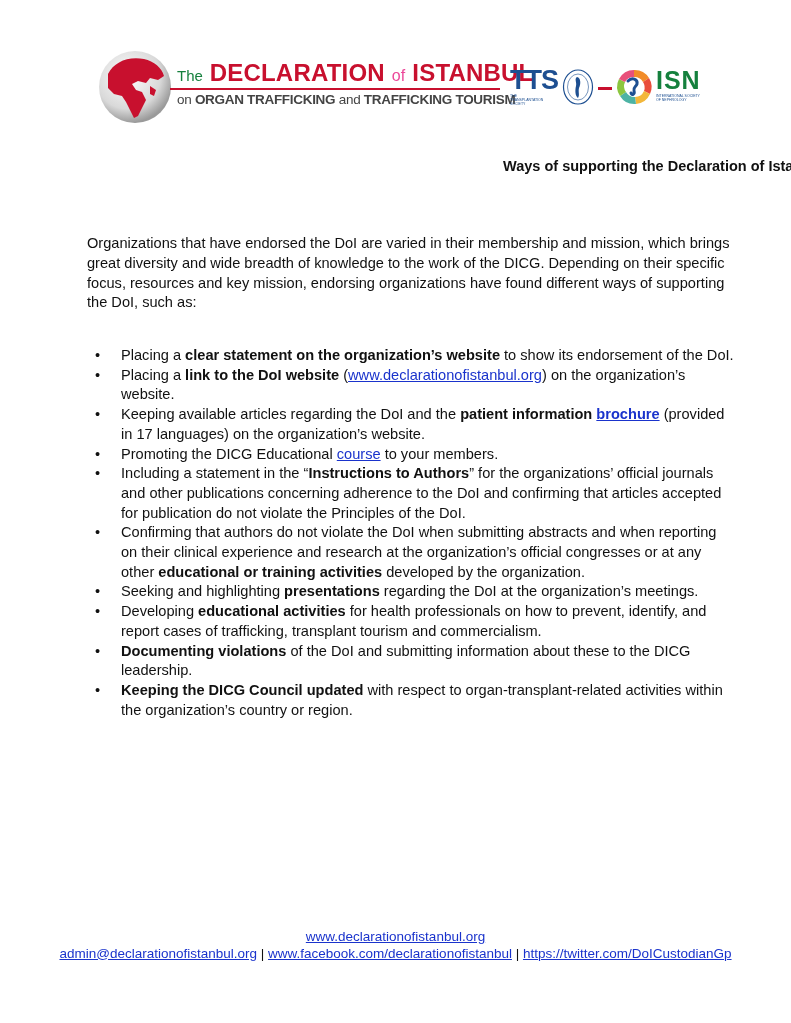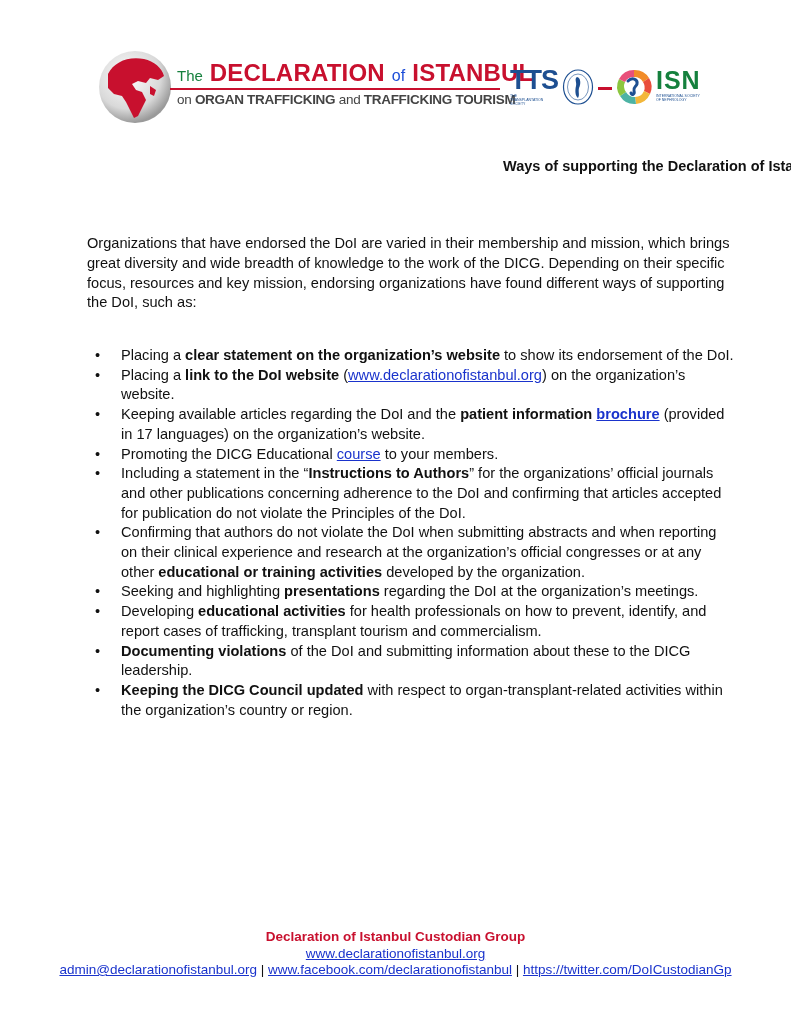--- a/index.html
+++ b/index.html
@@ -5,21 +5,21 @@
   html, body { margin: 0; padding: 0; background: #ffffff; }
   body { width: 791px; height: 1023px; position: relative; overflow: hidden;
          font-family: "Liberation Sans", sans-serif; color: #111; }
 
   
   .header { position: absolute; left: 0; top: 0; width: 791px; height: 135px; }
   .globe { position: absolute; left: 98px; top: 50px; width: 74px; height: 74px; }
   .doi-title { position: absolute; left: 177px; top: 60px; white-space: nowrap; }
   .doi-line1 { font-size: 24px; font-weight: bold; color: #c8102e; letter-spacing: 0.2px; line-height: 26px; }
   .doi-line1 .small { font-weight: normal; font-size: 15px; color: #15803d; letter-spacing: 0; }
-  .doi-line1 .small-red { font-weight: normal; font-size: 16px; color: #1d4ed8; }
+  .doi-line1 .small-red { font-weight: normal; font-size: 16px; color: #ec4899; }
   .doi-rule { position: absolute; left: 170px; top: 88px; width: 330px; height: 2px; background: #c8102e; }
   .doi-line2 { position: absolute; left: 177px; top: 92px; font-size: 13.5px; font-weight: bold; color: #444; white-space: nowrap; letter-spacing: -0.3px; }
   .doi-line2 .thin { font-weight: normal; }
 
   .tts { position: absolute; left: 510px; top: 67px; }
   .tts-text { font-size: 27px; font-weight: bold; color: #1d4f91; letter-spacing: -1px; line-height: 27px; }
   .tts-sub { font-size: 3.5px; color: #1d4f91; line-height: 4px; width: 40px; }
   .tts-seal { position: absolute; left: 562px; top: 68px; width: 32px; height: 38px; }
   .dash { position: absolute; left: 598px; top: 87px; width: 14px; height: 3px; background: #c8102e; }
   .isn-mark { position: absolute; left: 614px; top: 67px; width: 40px; height: 40px; }
@@ -143,18 +143,17 @@
     <span class="dot">•</span>
     <b>Documenting violations</b><span> of the DoI and submitting information about these to the DICG leadership.</span>
   </li>
   <li>
     <span class="dot">•</span>
     <b>Keeping the DICG Council updated</b><span> with respect to organ-transplant-related activities within the organization’s country or region.</span>
   </li>
 </ul>
 
 <div class="footer">
-  <div class="org">Declaration of Istanbul Custodian Group</div>
   <div><a>www.declarationofistanbul.org</a></div>
   <div>
     <a>admin@declarationofistanbul.org</a><span class="sep"> | </span><a>www.facebook.com/declarationofistanbul</a><span class="sep"> | </span><a>https://twitter.com/DoICustodianGp</a>
   </div>
 </div>
 
 </body></html>

